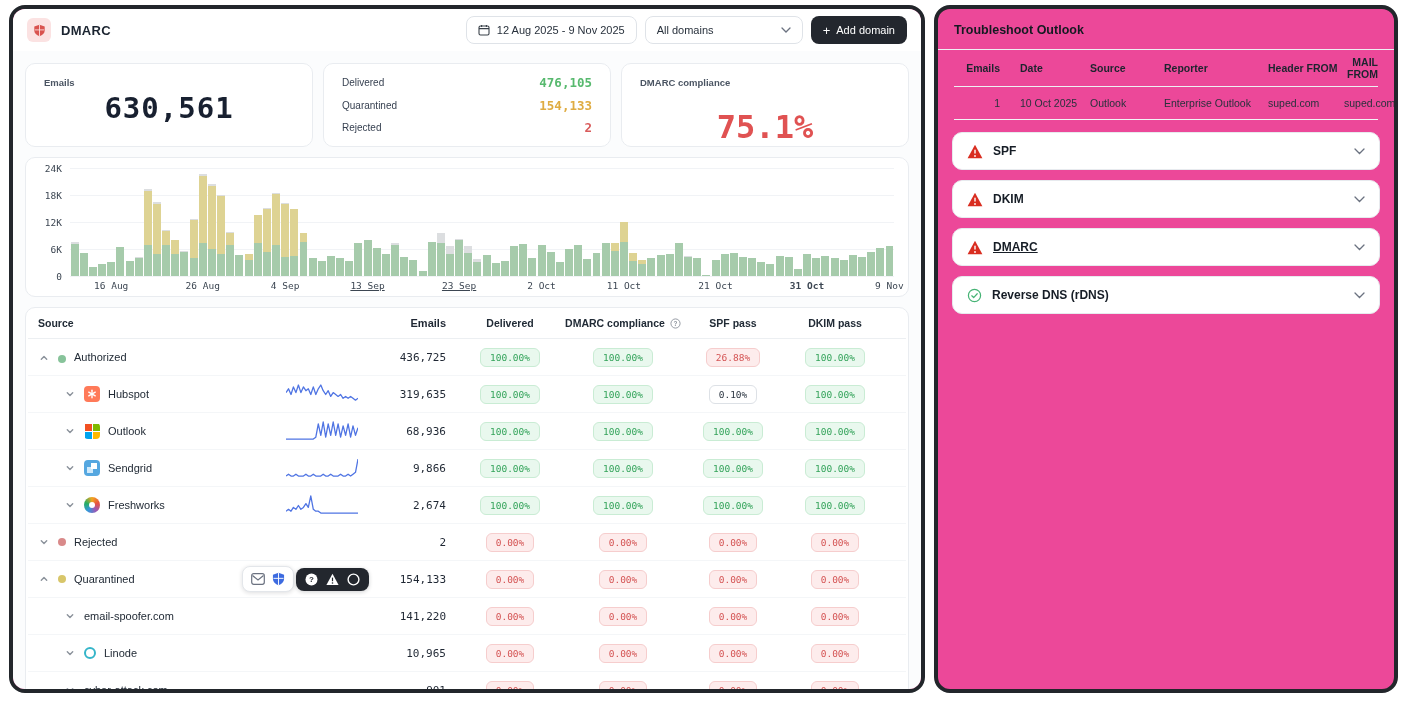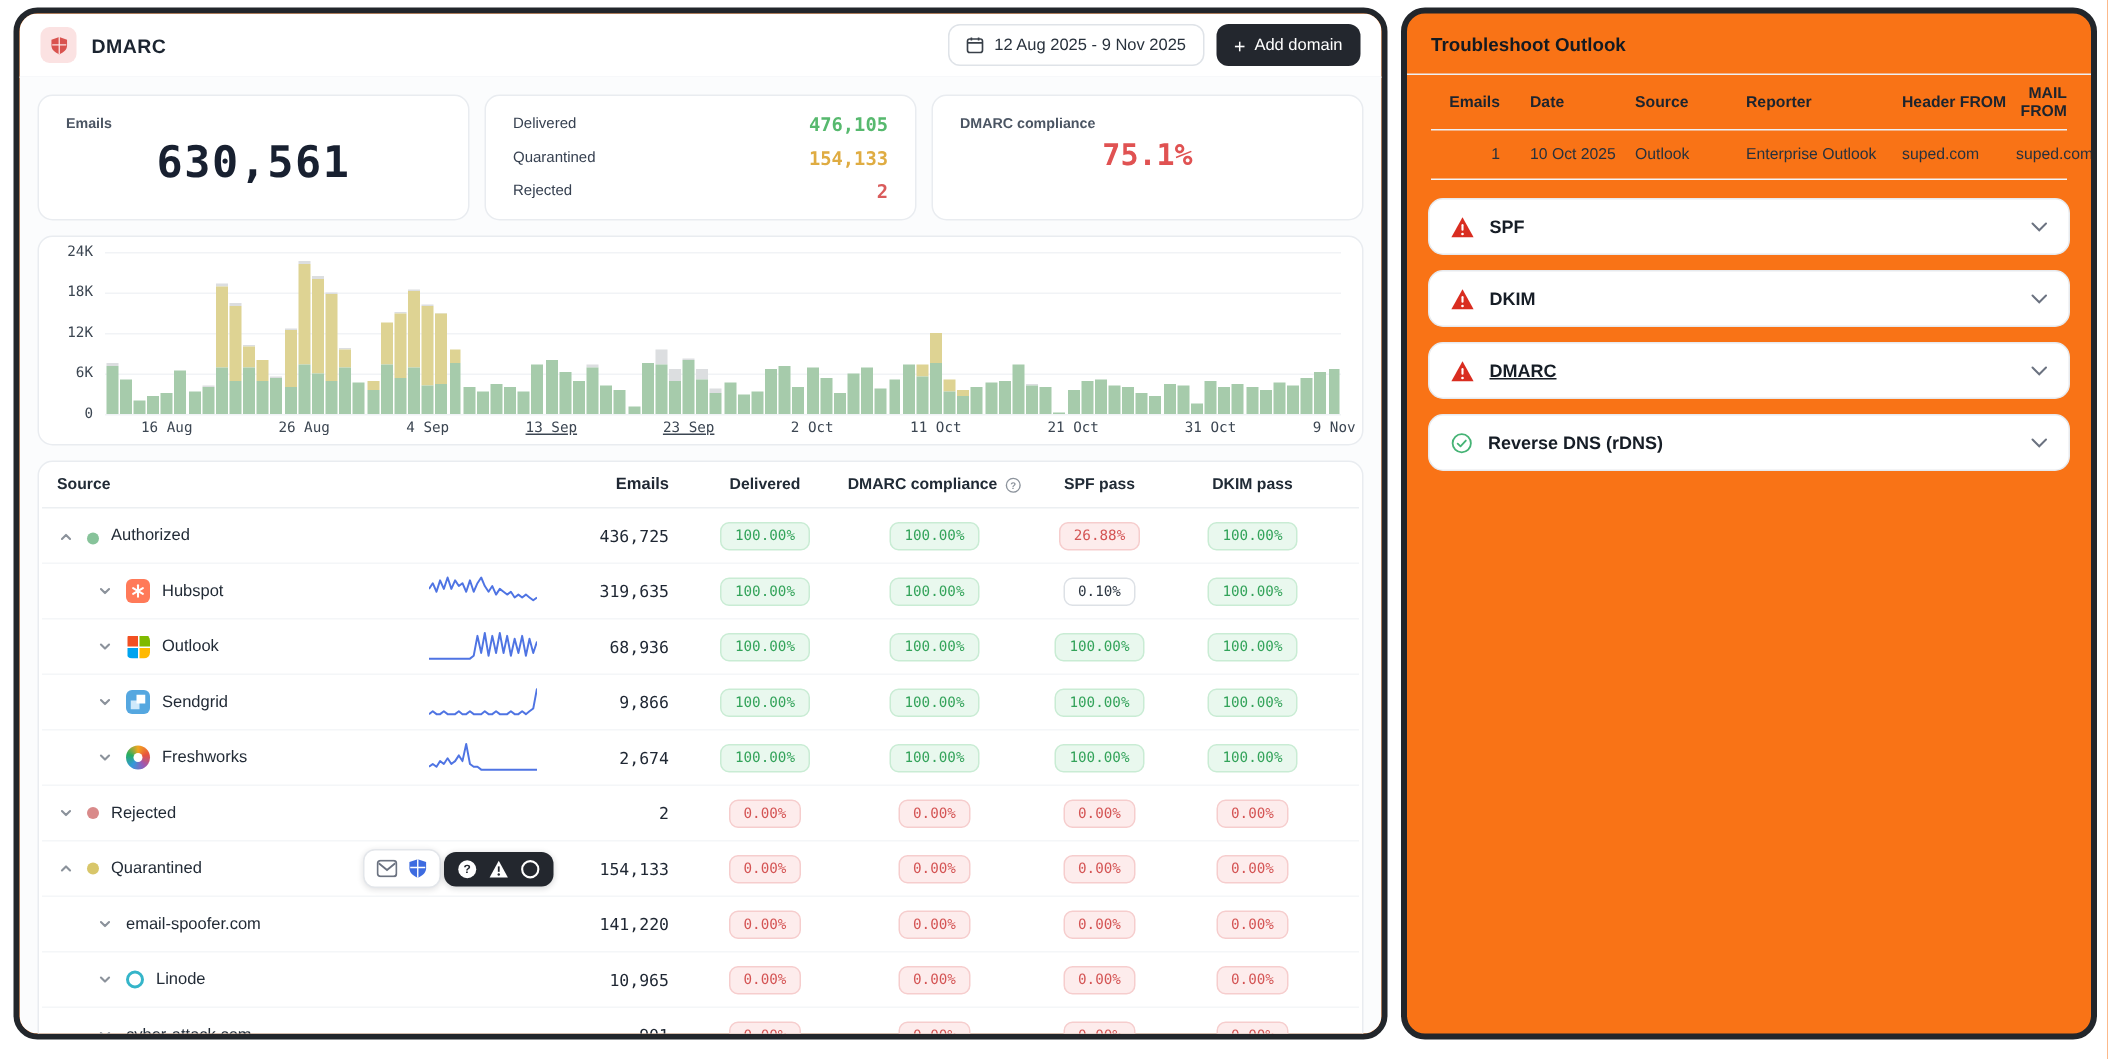--- a/index.html
+++ b/index.html
@@ -1,19 +1,19 @@
 <!DOCTYPE html>
 <html><head>
 <meta charset="utf-8">
 <style>
   html,body{margin:0;padding:0;}
   body{width:1405px;height:706px;background:#ffffff;position:relative;overflow:hidden;
        font-family:"Liberation Sans",sans-serif;-webkit-font-smoothing:antialiased;}
   .mono{font-family:"DejaVu Sans Mono",monospace;text-align:center;}
-  .panel{position:absolute;top:5px;height:688px;background:#f97316;border:4px solid #22262b;
+  .panel{position:absolute;top:5px;height:688px;background:#ec4899;border:4px solid #22262b;
          border-radius:16px;overflow:hidden;box-sizing:border-box;}
   .panel.left{left:9px;width:916px;}
   .panel.right{left:934px;width:464px;}
 
   
   .lp-header{height:42px;display:flex;align-items:center;gap:10px;padding:0 14px;
              border-bottom:1px solid #e8eaed;background:#fff;}
   .logo{width:24px;height:24px;border-radius:6px;background:#fbe2e2;display:flex;
         align-items:center;justify-content:center;flex:0 0 auto;}
   .app-title{font-weight:bold;font-size:13px;color:#1b2430;letter-spacing:.3px;}
@@ -30,21 +30,21 @@
   .card{background:#fff;border:1px solid #e9ecf0;border-radius:10px;box-sizing:border-box;}
 
   
   .stats{display:flex;gap:10px;height:84px;}
   .stat-card{flex:1;padding:13px 18px;}
   .slabel{font-size:9.5px;color:#4b5563;font-weight:bold;}
   .big{font-size:29px;font-weight:bold;color:#182030;margin-top:3px;letter-spacing:1px;}
   .mid-card{flex:1;display:flex;flex-direction:column;justify-content:space-between;padding:11px 18px;}
   .mrow{display:flex;justify-content:space-between;align-items:center;font-size:10px;color:#374151;}
   .mval{font-size:12.5px;font-weight:bold;}
-  .comp-val{font-size:20px;font-weight:bold;margin-top:3px;}
+  .comp-val{font-size:32px;font-weight:bold;margin-top:20px;}
 
   
   .chart-card{margin-top:10px;height:140px;padding:10px 14px 2px 8px;display:flex;flex-direction:column;}
   .chart-inner{flex:1;display:flex;min-height:0;}
   .yaxis{width:36px;position:relative;font-size:9.5px;color:#3c4652;}
   .ytick{position:absolute;right:8px;transform:translateY(-50%);}
   .plot{flex:1;position:relative;}
   .gridline{position:absolute;left:0;right:0;height:1px;background:#f1f3f6;}
   .bars{position:absolute;left:0;right:0;top:0;bottom:0;display:flex;align-items:flex-end;}
   .bar{flex:1;height:100%;display:flex;flex-direction:column-reverse;padding:0 .6px;box-sizing:border-box;}
@@ -119,20 +119,28 @@
         <span style="display:inline-flex">
           <svg width="12" height="12" viewBox="0 0 12 12">
               <rect x="1" y="2" width="10" height="9" rx="1.5" fill="none" stroke="#394049" stroke-width="1.1"></rect>
               <line x1="1" y1="4.6" x2="11" y2="4.6" stroke="#394049" stroke-width="1.1"></line>
               <line x1="3.6" y1="1" x2="3.6" y2="3" stroke="#394049" stroke-width="1.1"></line>
               <line x1="8.4" y1="1" x2="8.4" y2="3" stroke="#394049" stroke-width="1.1"></line>
             </svg>
         </span>
         <span>12 Aug 2025 - 9 Nov 2025</span>
       </div>
+      <div class="chip select">
+        <span>All domains</span>
+        <span style="display:inline-flex">
+          <svg width="10" height="6" viewBox="0 0 10 6">
+              <path d="M1 1 L5 5 L9 1" fill="none" stroke="#6b7280" stroke-width="1.3" stroke-linecap="round"></path>
+            </svg>
+        </span>
+      </div>
       <button class="btn-dark">
         <span class="plus">+</span>
         <span>Add domain</span>
       </button>
     </div>
   </header>
 
   <div class="content">
     <div class="stats">
       <div class="card stat-card">
@@ -494,21 +502,21 @@
       </div>
       <div class="xaxis mono">
           <span class="xtick" style="left: 5%;">16 Aug</span>
           <span class="xtick" style="left: 16.1111%;">26 Aug</span>
           <span class="xtick" style="left: 26.1111%;">4 Sep</span>
           <span class="xtick" style="left: 36.1111%; text-decoration: underline;">13 Sep</span>
           <span class="xtick" style="left: 47.2222%; text-decoration: underline;">23 Sep</span>
           <span class="xtick" style="left: 57.2222%;">2 Oct</span>
           <span class="xtick" style="left: 67.2222%;">11 Oct</span>
           <span class="xtick" style="left: 78.3333%;">21 Oct</span>
-          <span class="xtick" style="left: 89.4444%;">31 Oct</span>
+          <span class="xtick" style="left: 89.4444%; font-weight: bold;">31 Oct</span>
           <span class="xtick" style="left: 99.4444%;">9 Nov</span>
         </div>
     </div>
 
     <div class="card table-card">
       <div class="tgrid thead">
         <div>Source</div>
         <div></div>
         <div class="emails-cell" style="font-family:'Liberation Sans',sans-serif;font-weight:bold">Emails</div>
         <div class="bcell">Delivered</div>

